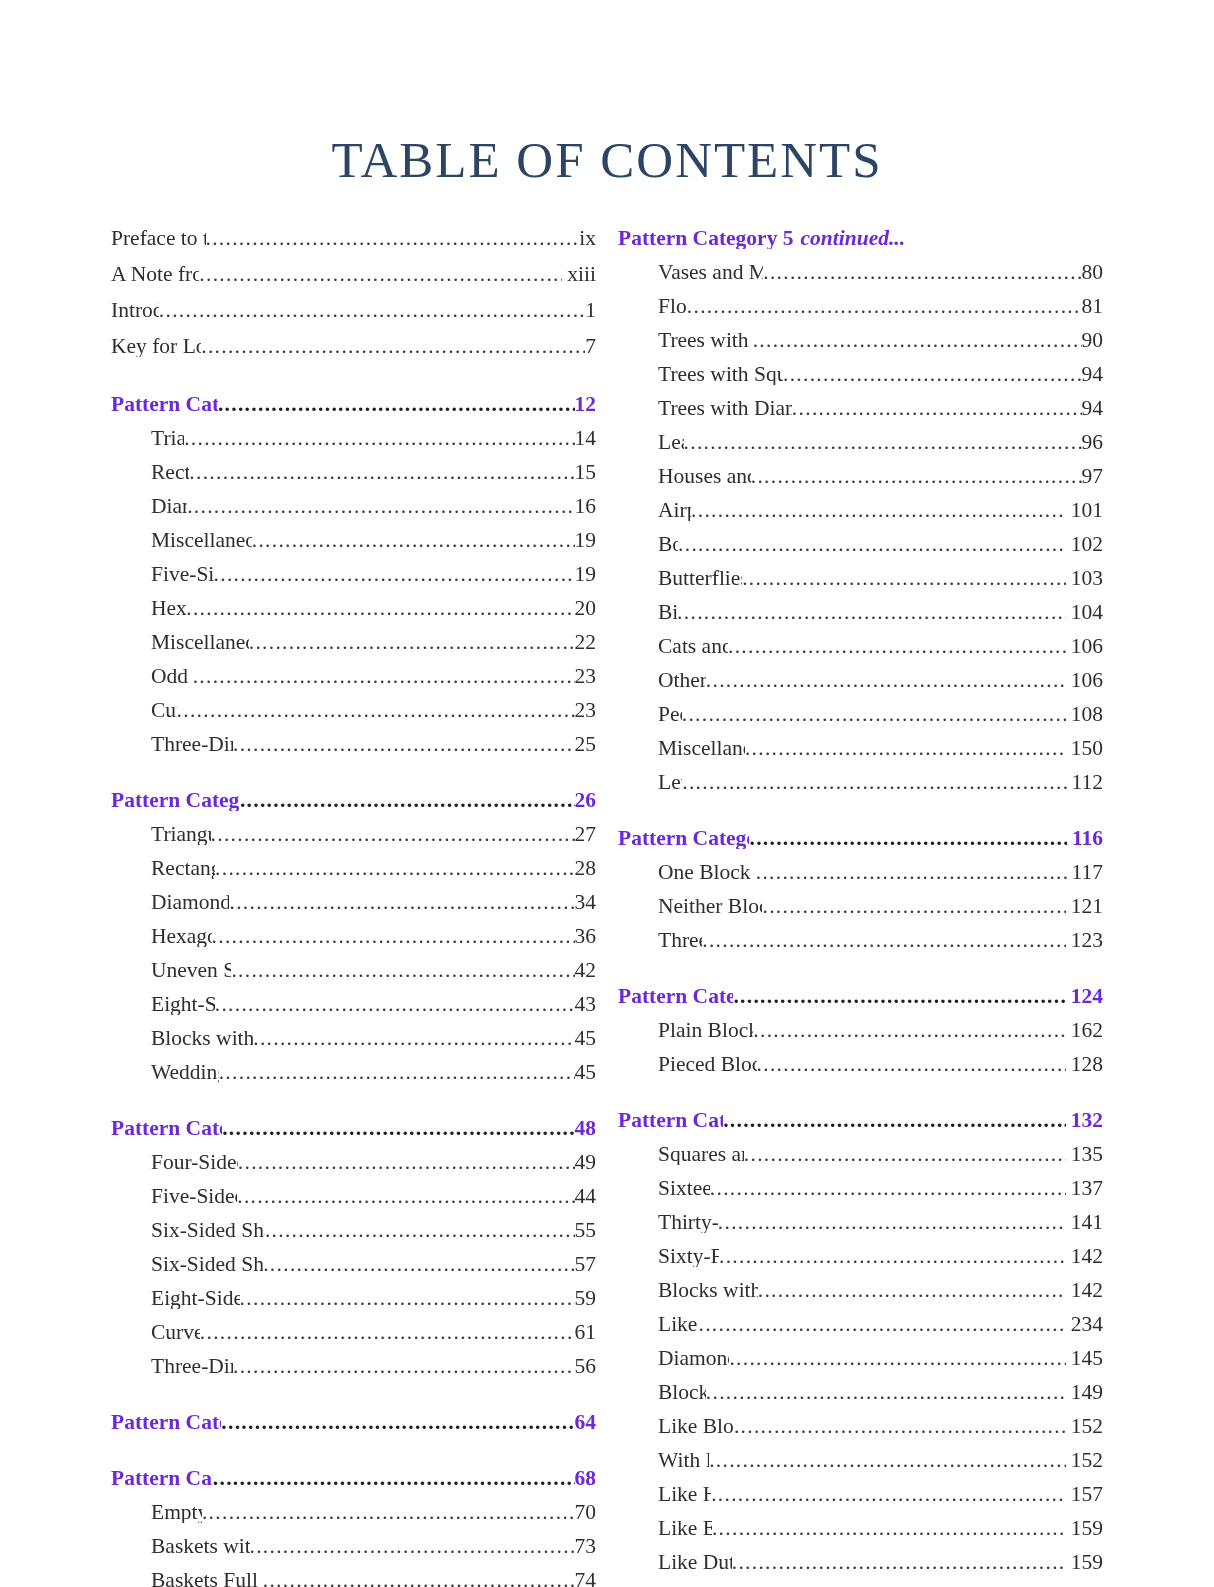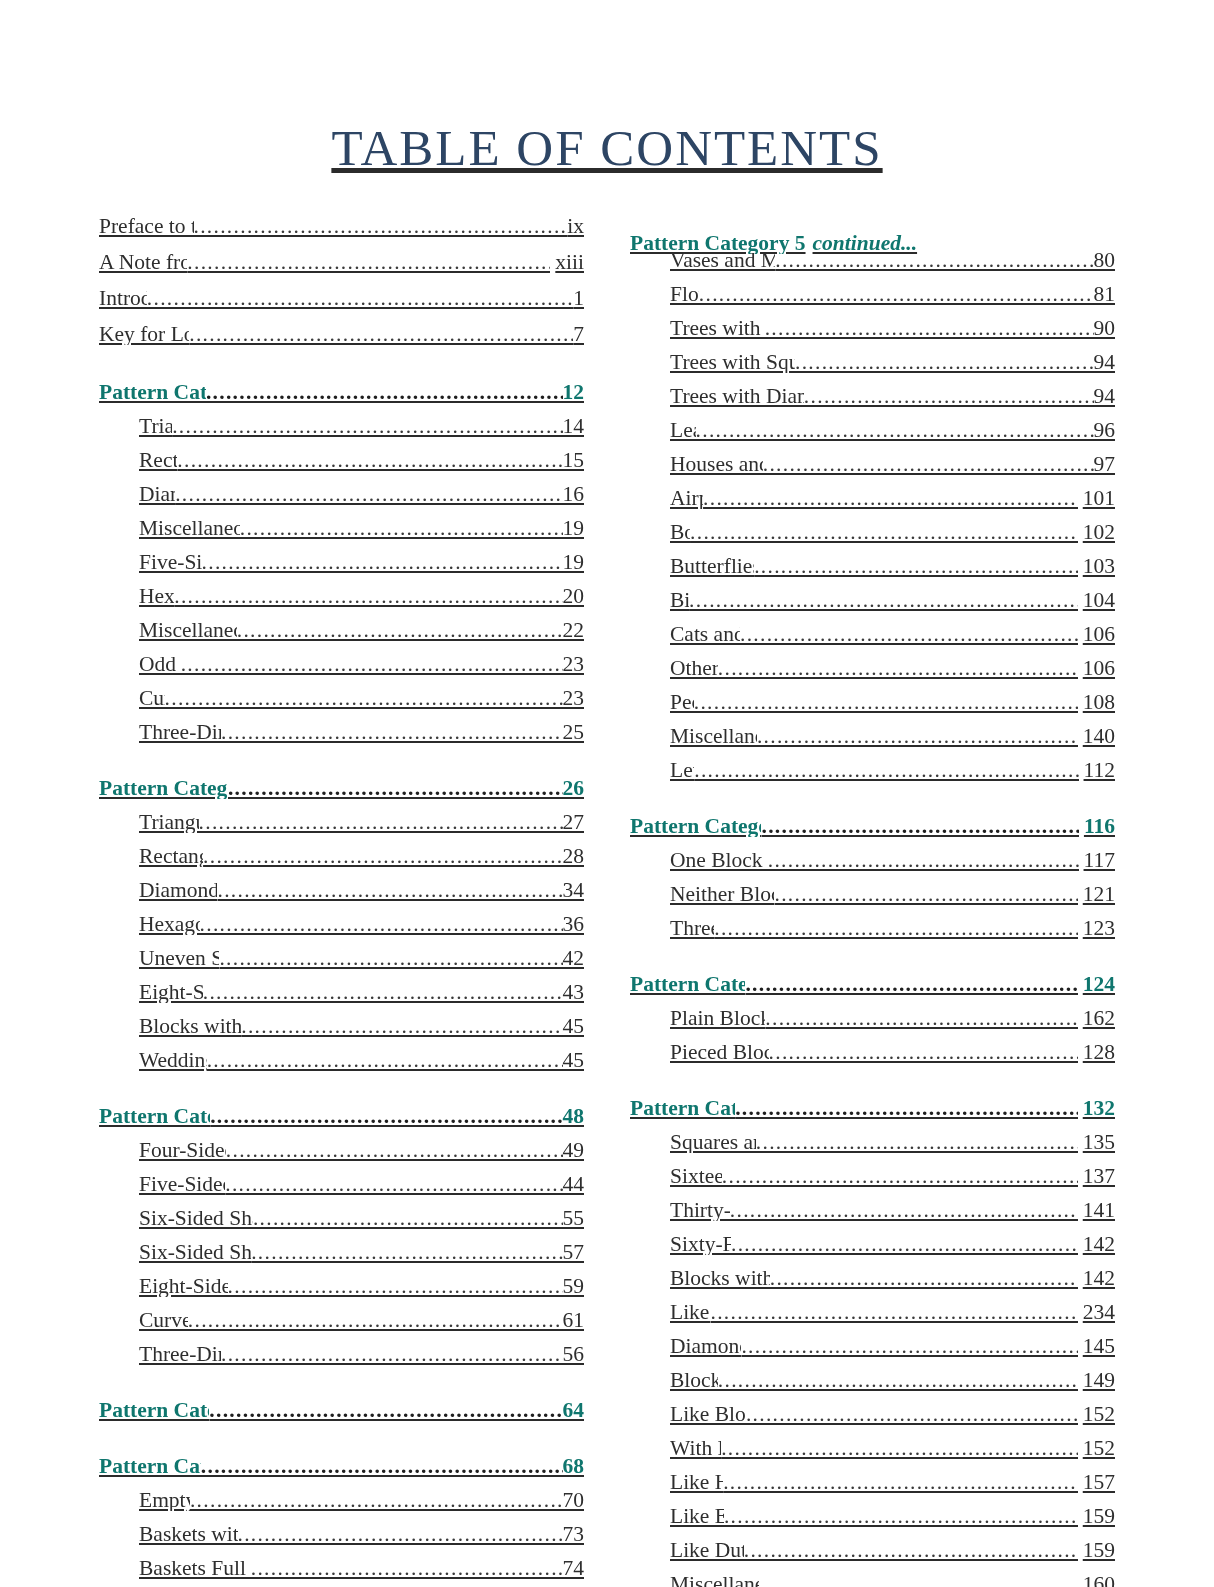--- a/index.html
+++ b/index.html
@@ -13,22 +13,21 @@
     font-family: "Liberation Serif", "DejaVu Serif", serif;
     color: #2b2b2b;
     position: relative;
     overflow: hidden;
   }
   .page {
     width: 1214px;
     height: 1587px;
     position: relative;
     box-sizing: border-box;
-    padding: 0;
-    text-decoration: underline;
+    padding: 12px;
   }
   .toc-title {
     text-align: center;
     color: #2d4564;
     font-size: 51px;
     letter-spacing: 2.0px;
     font-variant: small-caps;
     font-weight: 400;
     margin: 0;
     padding-top: 122px;
@@ -82,32 +81,31 @@
 
   
   .front .entry { margin-bottom: 0; }
   .row-front {
     height: 36px;
   }
   
   .cat {
     font-weight: 700;
     font-size: 21.5px;
-    color: #0f766e;
+    color: #6d28d9;
     height: 34px;
   }
   .cat .leader { color: #1f1f1f; letter-spacing: 1.3px; }
   .cat .page-no { font-weight: 700; }
   .cat-no-leader .leader::before { content: ""; }
   .cat-no-leader .leader { min-width: 0; }
   .cat .cont {
     font-style: italic;
     font-weight: 700;
     padding-left: 7px;
-    margin-top: 17px;
   }
   
   .sub {
     padding-left: 40px;
     height: 34px;
   }
   .sub .page-no { }
   .wide-num .page-no { padding-left: 5px; text-align: right; }
   .grp { margin-bottom: 0; }
   .cat-block { margin-top: 22px; }
@@ -406,21 +404,21 @@
               <span class="page-no">106</span>
             </div>
             <div class="entry sub wide-num">
               <span class="label">People</span>
               <span class="leader"></span>
               <span class="page-no">108</span>
             </div>
             <div class="entry sub wide-num">
               <span class="label">Miscellaneous Subject Matter</span>
               <span class="leader"></span>
-              <span class="page-no">140</span>
+              <span class="page-no">150</span>
             </div>
             <div class="entry sub wide-num">
               <span class="label">Letters</span>
               <span class="leader"></span>
               <span class="page-no">112</span>
             </div>
           </div>
         </div>
         <div class="cat-block">
           <div class="entry cat wide-num">

